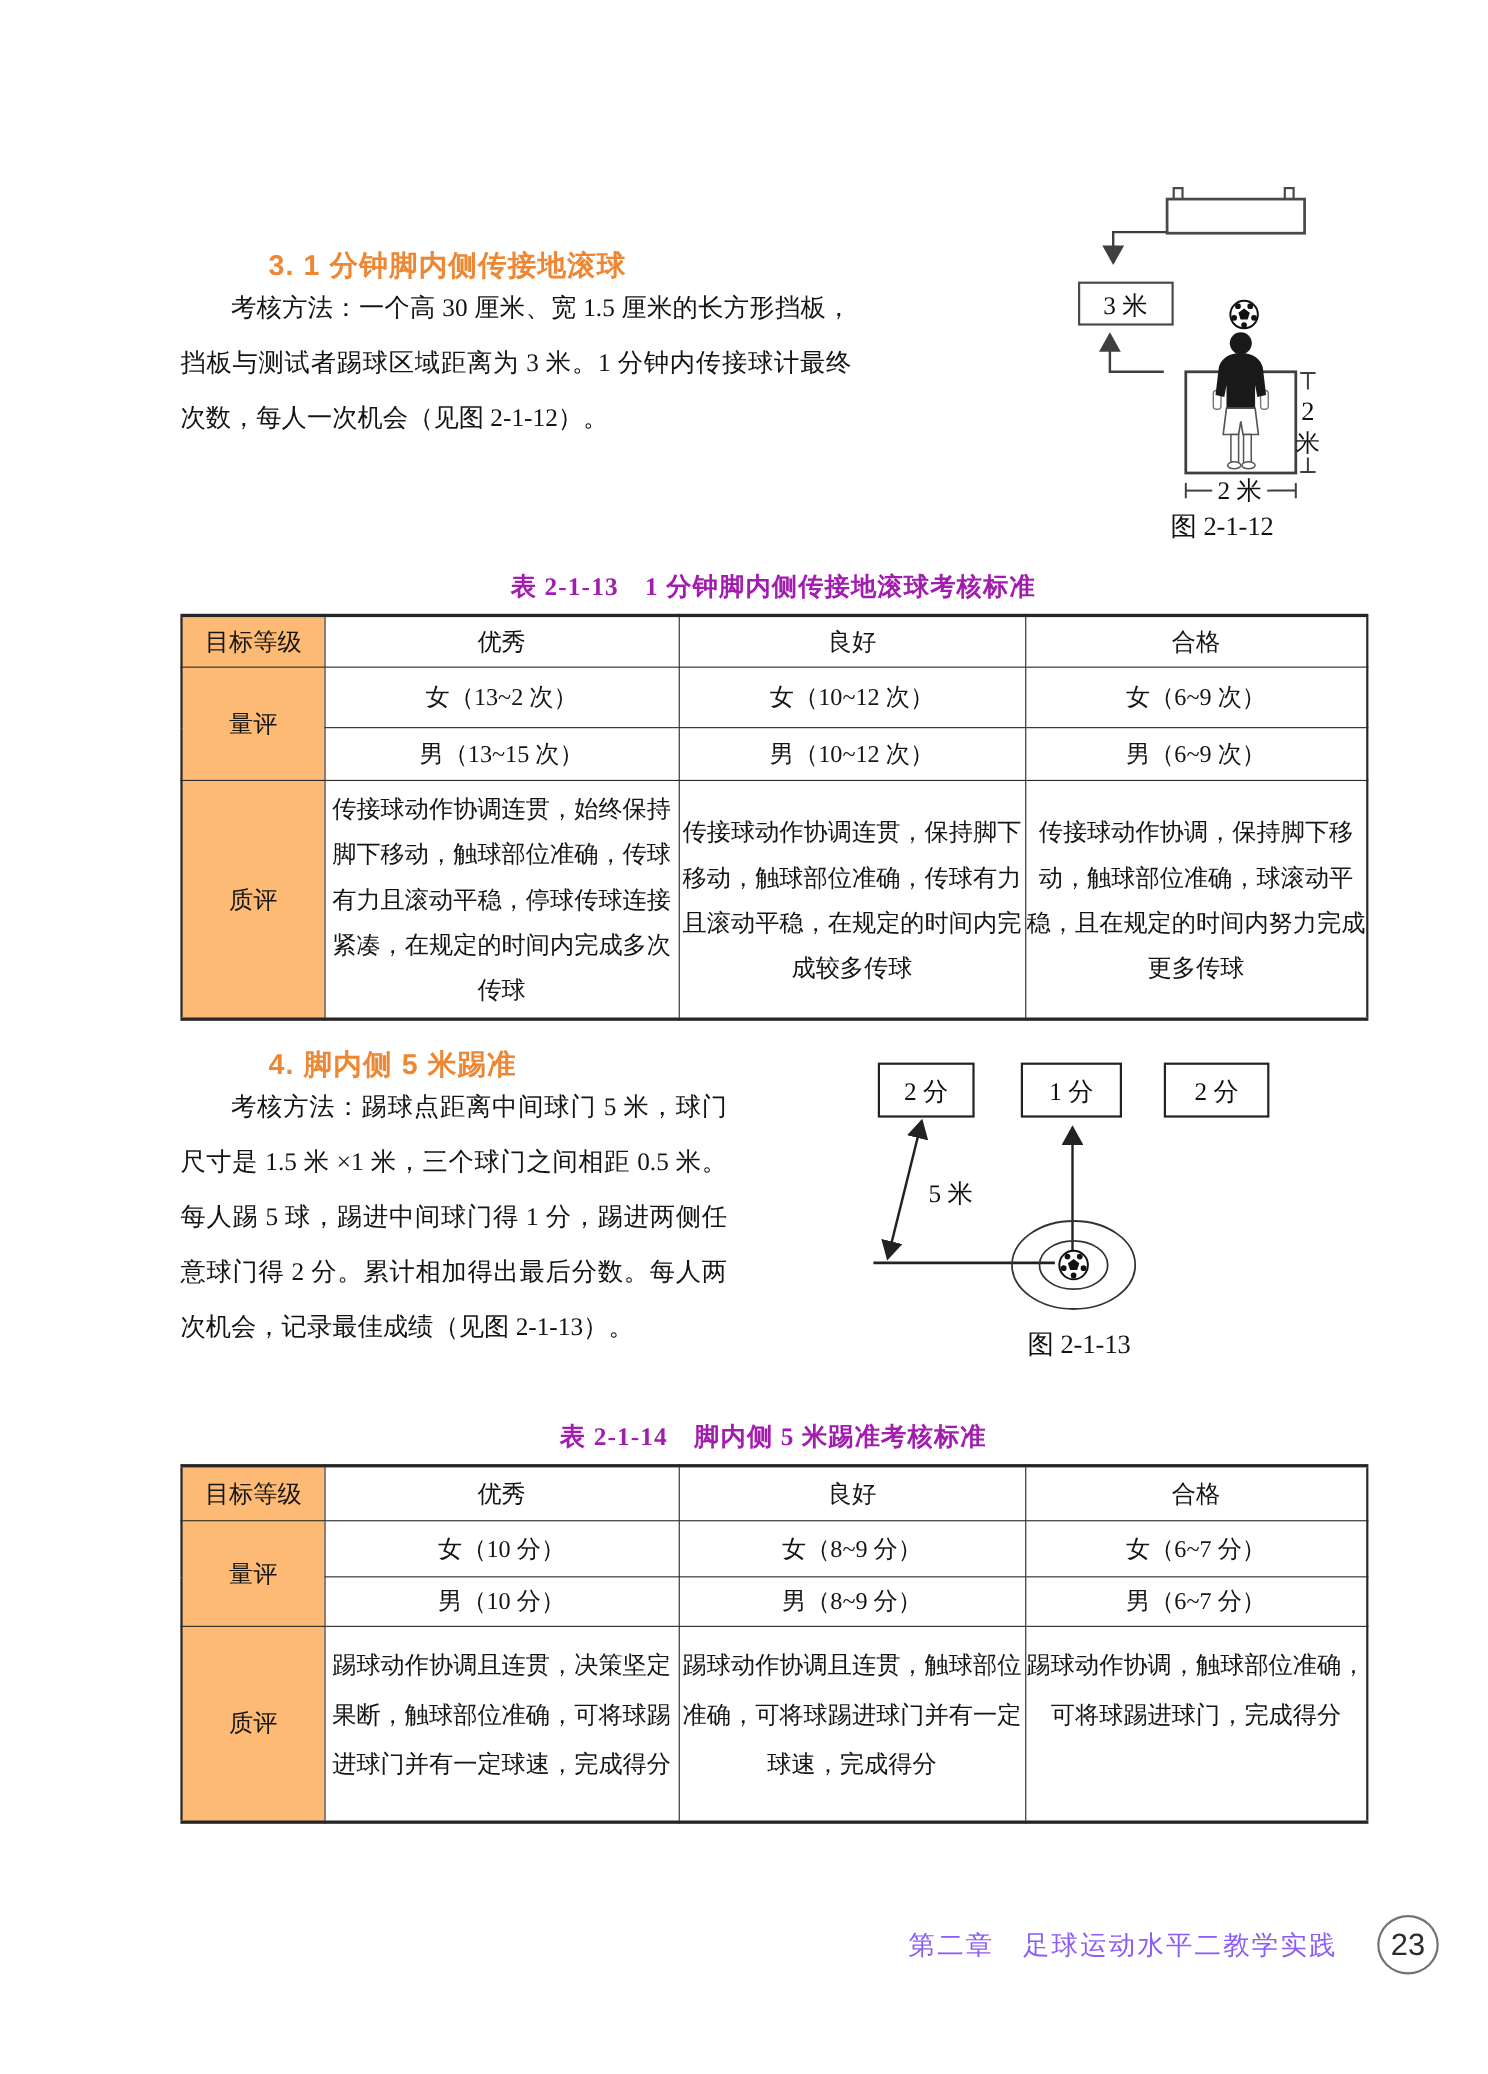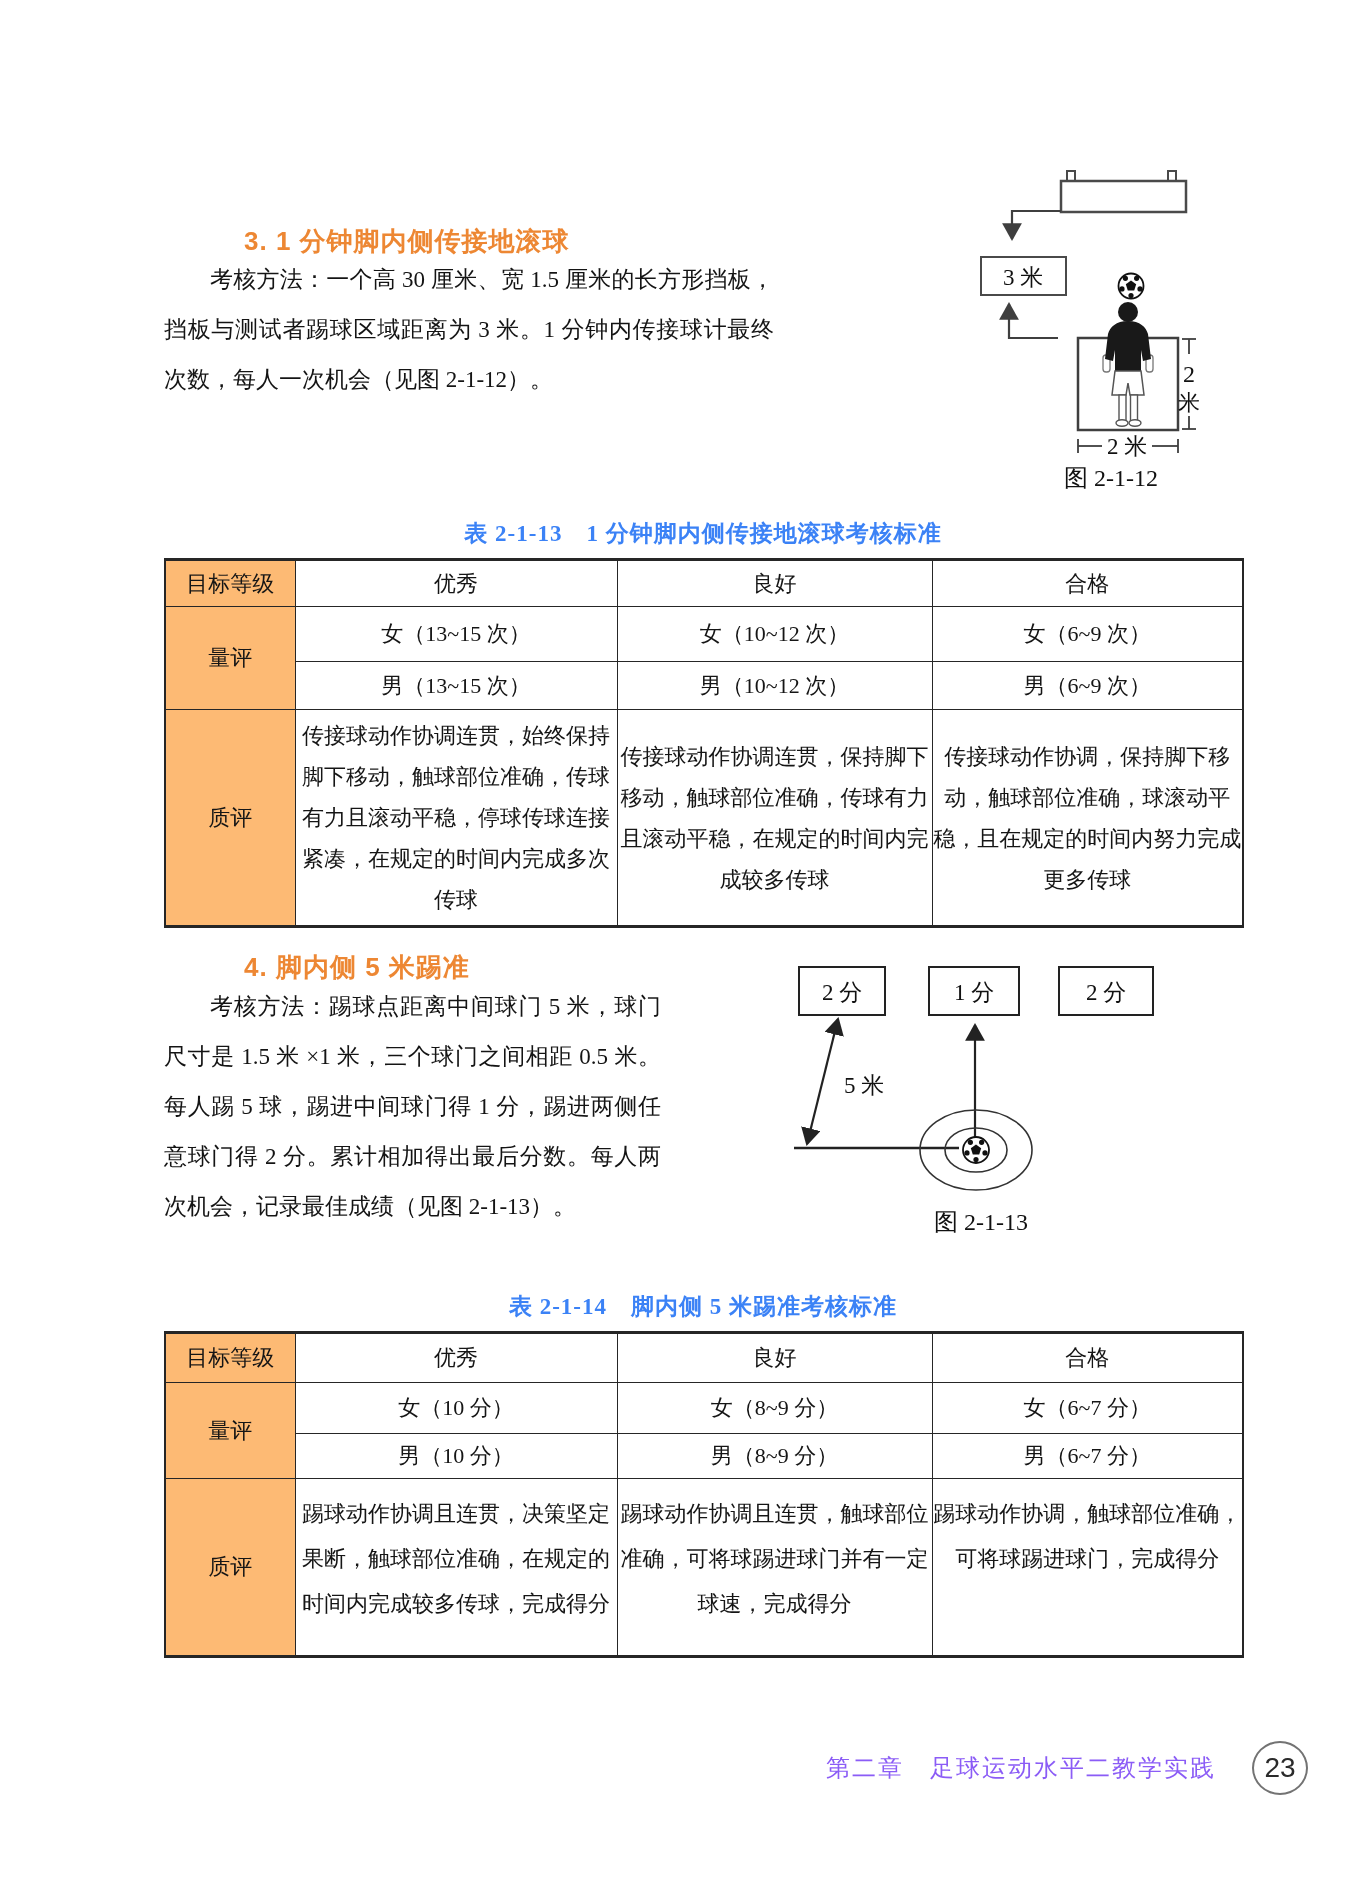--- a/index.html
+++ b/index.html
@@ -2,21 +2,21 @@
 <html><head>
 <meta charset="utf-8">
 <style>
   html,body{margin:0;padding:0;background:#ffffff;}
   .page{position:relative;width:1353px;height:1885px;background:#ffffff;overflow:hidden;
         font-family:"Liberation Serif","DejaVu Serif",serif;color:#1c1c1c;margin-left:26px;}
   .abs{position:absolute;}
   .h-orange{color:#ED8733;font-family:"Liberation Sans","DejaVu Sans",sans-serif;
             font-size:26px;font-weight:600;letter-spacing:1px;white-space:nowrap;}
   .para{font-size:23px;line-height:50px;text-align:justify;text-indent:46px;color:#141414;}
-  .tbl-title{font-size:23px;font-weight:bold;text-align:center;letter-spacing:1px;color:#3b82f6;}
+  .tbl-title{font-size:23px;font-weight:bold;text-align:center;letter-spacing:1px;color:#a21caf;}
   .caption{font-size:24px;text-align:center;color:#111;}
   table.std{border-collapse:collapse;table-layout:fixed;position:absolute;left:138px;width:1078px;
             border:2px solid #262626;border-top-width:3px;border-bottom-width:3px;}
   table.std td{border:1.5px solid #262626;font-size:22px;text-align:center;
                vertical-align:middle;padding:0;color:#151515;}
   td.blue{background:#fdba74;}
   td.qual{text-align:justify;padding:6px 14px;line-height:41px;font-size:22px;}
   table.t2 td.qual{line-height:45px;vertical-align:top;padding-top:12px;}
   .footer-chapter{font-family:"Liberation Sans","DejaVu Sans",sans-serif;color:#8b5cf6;
                   font-size:24px;letter-spacing:2px;text-align:right;white-space:nowrap;}
@@ -108,21 +108,21 @@
       </colgroup>
     <tbody>
       <tr style="height:47px">
         <td class="blue">目标等级</td>
         <td>优秀</td>
         <td>良好</td>
         <td>合格</td>
       </tr>
       <tr style="height:55px">
         <td class="blue" rowspan="2">量评</td>
-        <td>女（13~15 次）</td>
+        <td>女（13~2 次）</td>
         <td>女（10~12 次）</td>
         <td>女（6~9 次）</td>
       </tr>
       <tr style="height:48px">
         <td>男（13~15 次）</td>
         <td>男（10~12 次）</td>
         <td>男（6~9 次）</td>
       </tr>
       <tr style="height:217px">
         <td class="blue">质评</td>
@@ -196,21 +196,21 @@
         <td>女（8~9 分）</td>
         <td>女（6~7 分）</td>
       </tr>
       <tr style="height:45px">
         <td>男（10 分）</td>
         <td>男（8~9 分）</td>
         <td>男（6~7 分）</td>
       </tr>
       <tr style="height:178px">
         <td class="blue">质评</td>
-        <td class="qual">踢球动作协调且连贯，决策坚定果断，触球部位准确，在规定的时间内完成较多传球，完成得分</td>
+        <td class="qual">踢球动作协调且连贯，决策坚定果断，触球部位准确，可将球踢进球门并有一定球速，完成得分</td>
         <td class="qual">踢球动作协调且连贯，触球部位准确，可将球踢进球门并有一定球速，完成得分</td>
         <td class="qual">踢球动作协调，触球部位准确，可将球踢进球门，完成得分</td>
       </tr>
     </tbody>
   </table>
 
   <div class="abs footer-chapter" style="left:640px;top:1752px;width:550px;">第二章　足球运动水平二教学实践</div>
   <div class="abs page-circle" style="left:1226px;top:1741px;">
     <span>23</span>
   </div>

